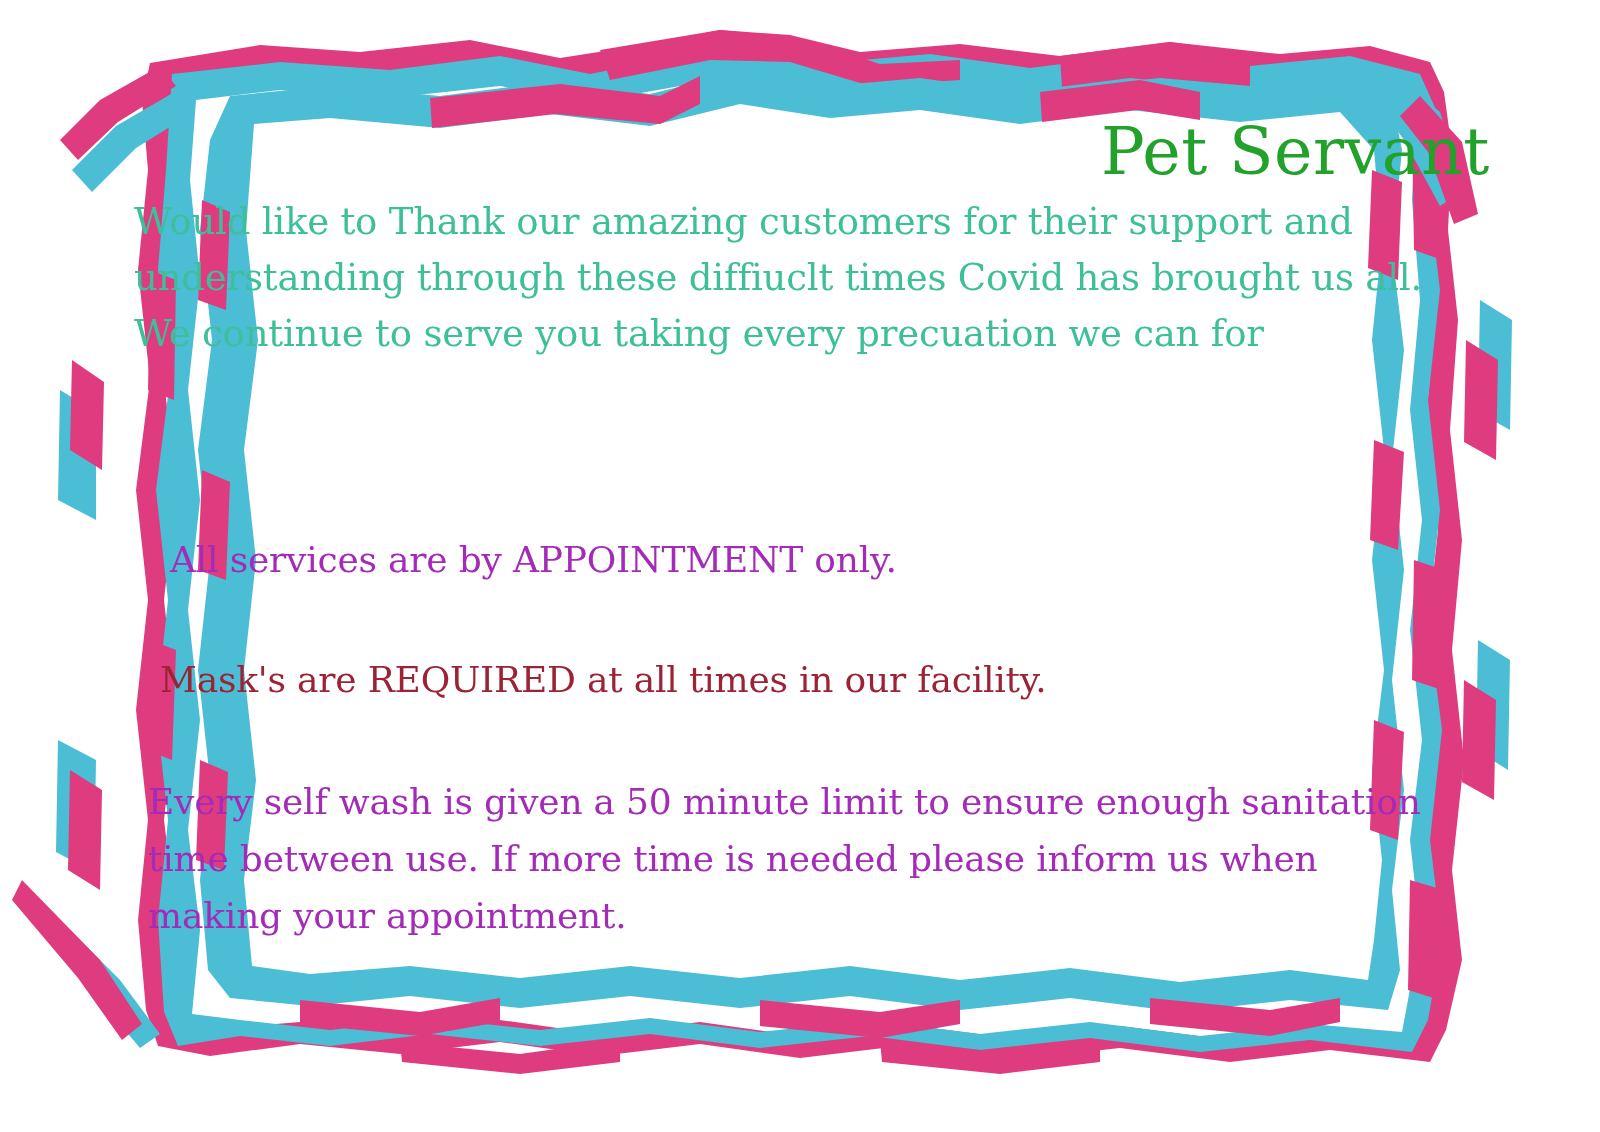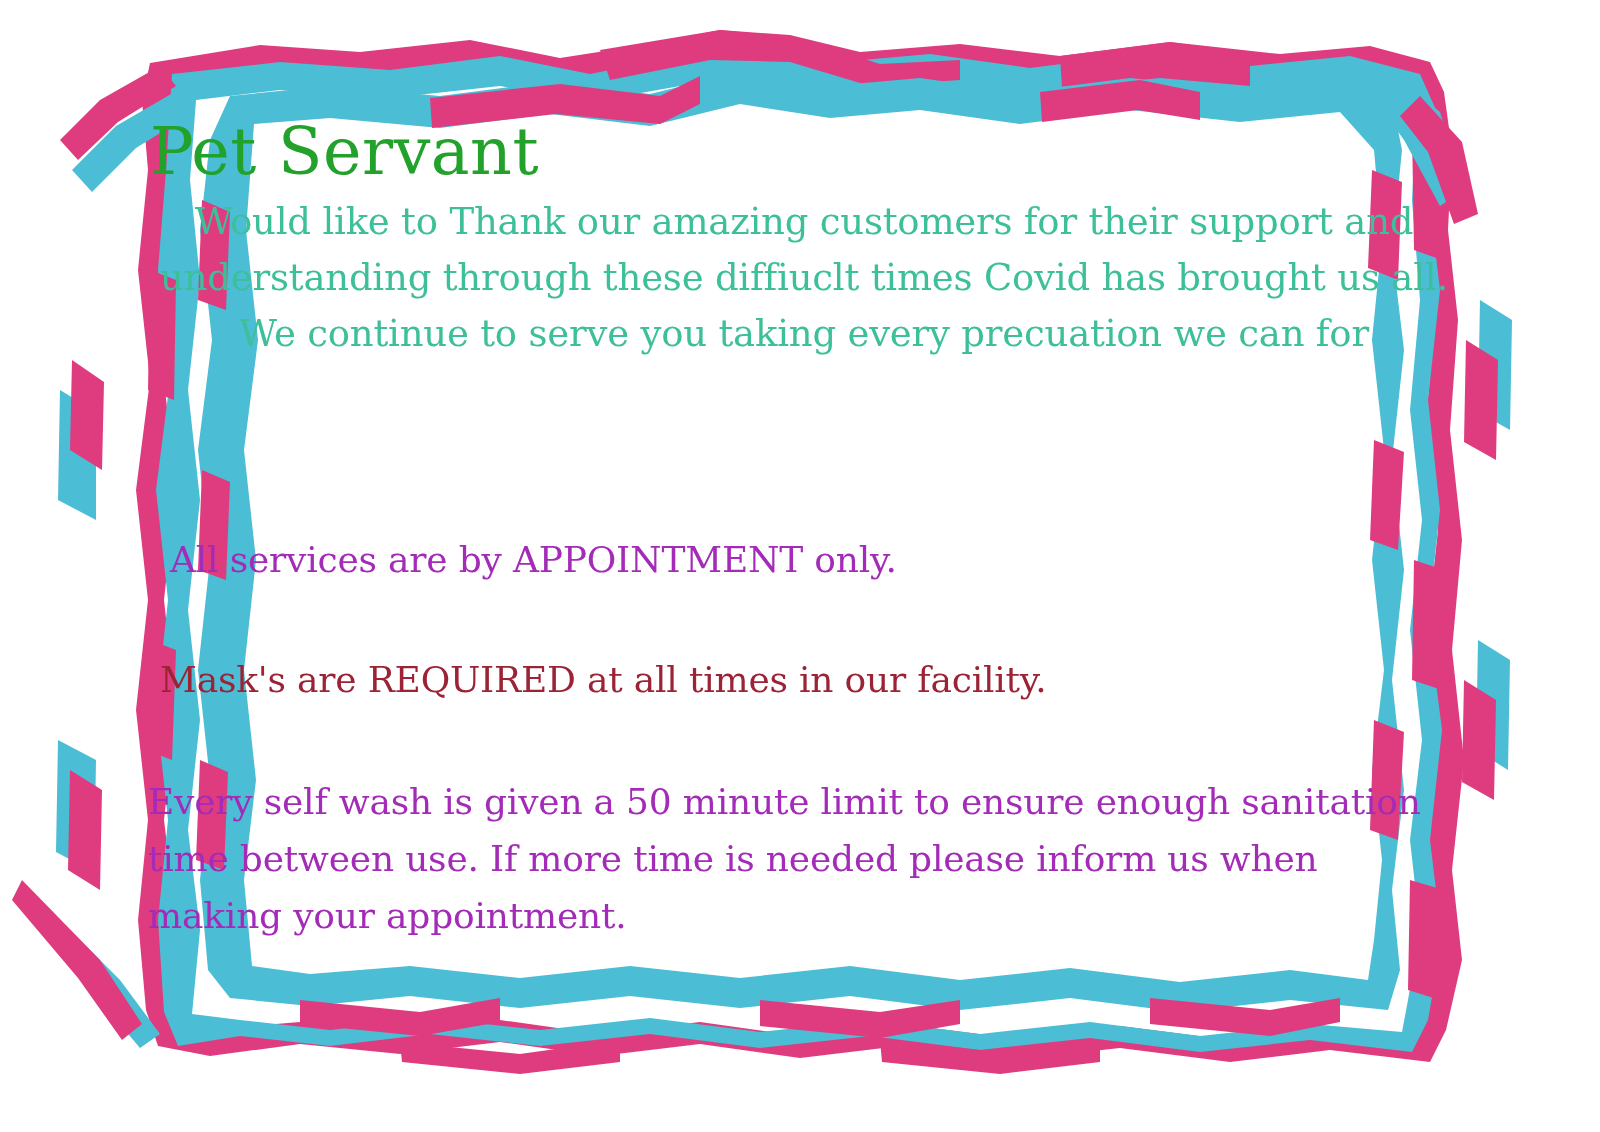--- a/index.html
+++ b/index.html
@@ -35,39 +35,38 @@
   
   #content {
     position: absolute;
     left: 120px;
     top: 118px;
     width: 1370px;
     height: 870px;
   }
 
   .title {
-    text-align: left;
+    text-align: right;
     font-family: "DejaVu Serif", serif;
     font-weight: normal;
     font-size: 65px;
     line-height: 1.05;
     letter-spacing: 0.5px;
     margin: 0 0 8px 0;
     padding-left: 30px;
   }
 
   .intro {
     margin: 0;
     padding: 0 0 0 14px;
     font-family: "DejaVu Serif", serif;
     font-size: 37px;
     line-height: 56px;
     letter-spacing: -0.2px;
     max-width: 1340px;
-    text-align: center;
   }
 
   .block {
     margin: 0;
     font-family: "DejaVu Serif", serif;
     font-size: 36px;
     line-height: 57px;
     letter-spacing: -0.2px;
   }
 

